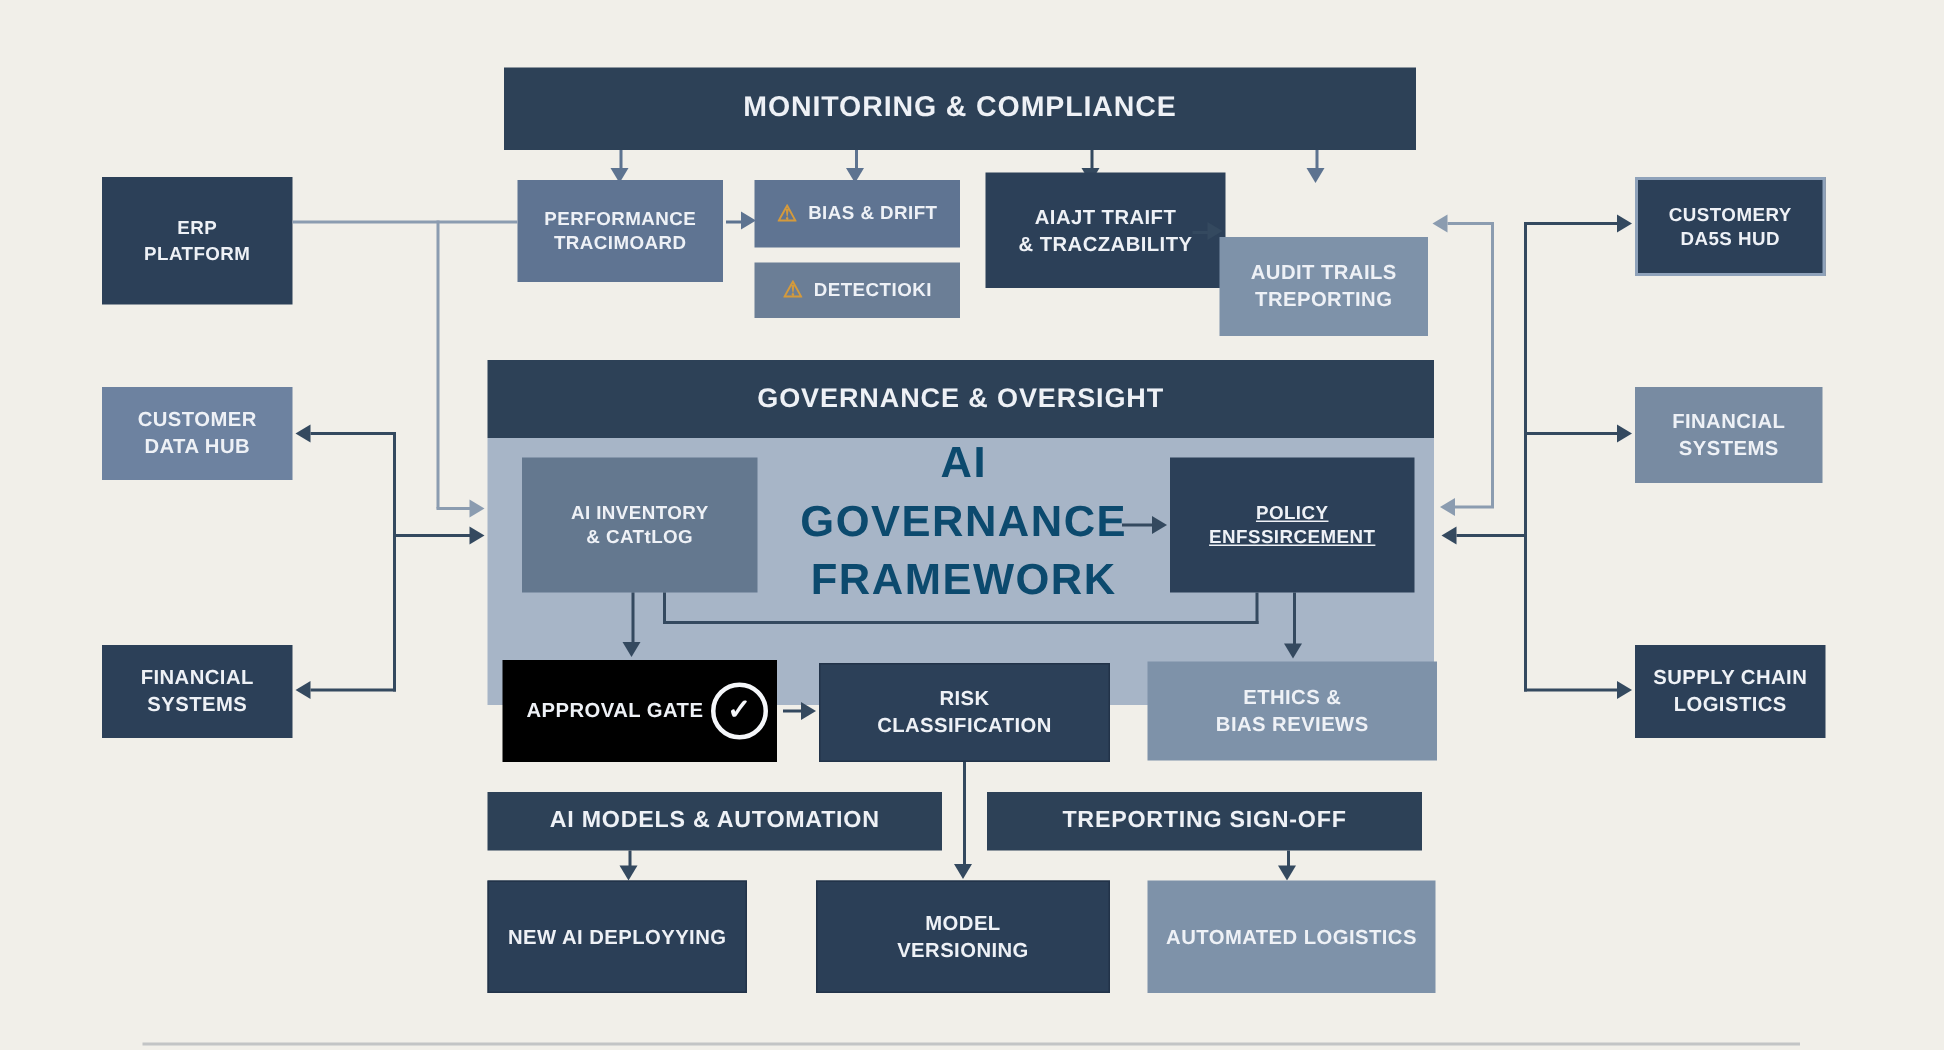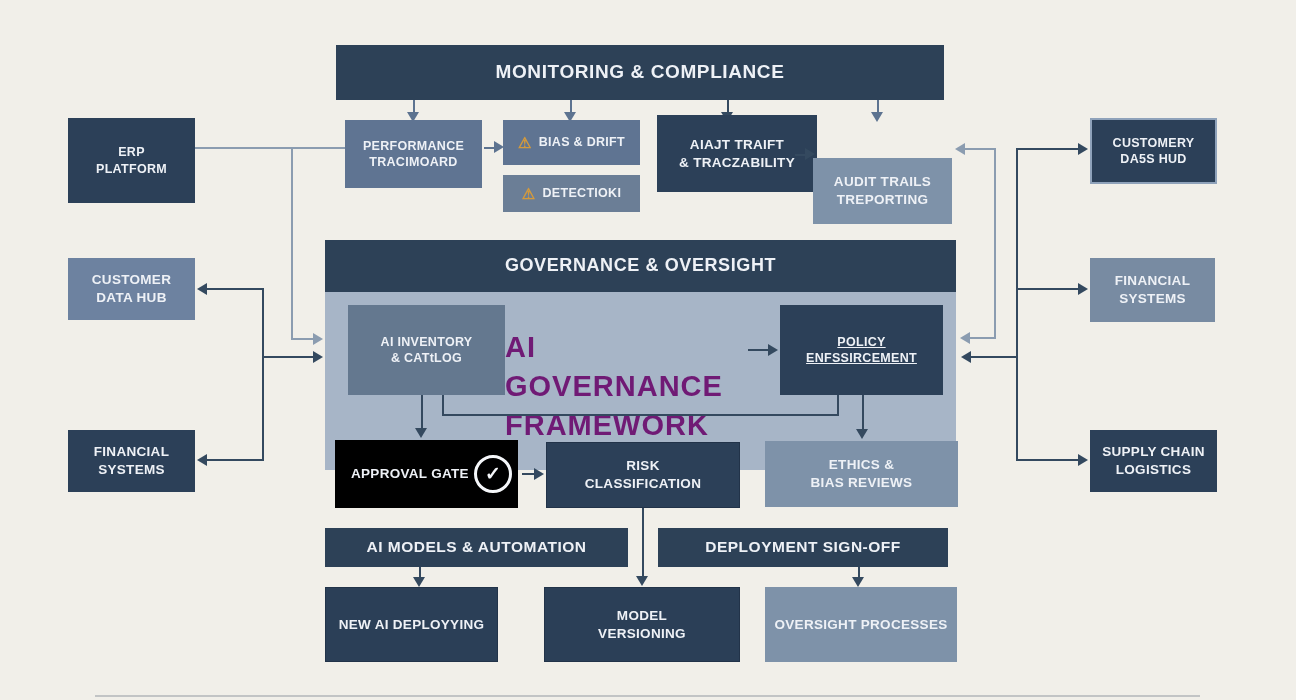--- a/index.html
+++ b/index.html
@@ -27,22 +27,22 @@
   .slate3{background:#000000;}
   .slate4{background:#6d82a0;}
   .slate5{background:#788ba2;}
   .lightslate{background:#7e92a9;}
   .bar{background:#2d4157;font-size:19px;letter-spacing:.6px;}
   .container-light{position:absolute;background:#a7b5c7;}
   .fs12{font-size:12.5px;}
   .fs13{font-size:13.5px;}
   .fs15{font-size:15.5px;letter-spacing:.5px;}
   .title-big{
-    position:absolute;color:#701a75;font-weight:bold;
-    white-space:pre-line;font-size:29px;line-height:1.35;letter-spacing:1px;margin-top:38px;
+    position:absolute;color:#0c4a6e;font-weight:bold;text-align:center;
+    white-space:pre-line;font-size:29px;line-height:1.35;letter-spacing:1px;
   }
   .hl,.vl{position:absolute;}
   .hl{height:2px;}
   .vl{width:2px;}
   .dk{background:#34495f;}
   .md{background:#5d7390;}
   .lt{background:#8b9cb0;}
   .ah{position:absolute;width:0;height:0;border:solid transparent;}
   .ah.r{border-width:6px 0 6px 10px;}
   .ah.l{border-width:6px 10px 6px 0;}
@@ -182,27 +182,27 @@
   <div class="box navy fs13" style="left:546px;top:442px;width:194px;height:66px;border:1px solid #223349;">RISK
 CLASSIFICATION</div>
 
   <div class="box lightslate fs13" style="left:765px;top:441px;width:193px;height:66px;">ETHICS &amp;
 BIAS REVIEWS</div>
 
   <div class="vl dk" style="left:642px;top:508px;height:70px;"></div>
   <div class="ah d dk" style="left:636px;top:576px;"></div>
 
   <div class="bar fs15" style="left:325px;top:528px;width:303px;height:39px;">AI MODELS &amp; AUTOMATION</div>
-  <div class="bar fs15" style="left:658px;top:528px;width:290px;height:39px;">DEPLOYMENT SIGN-OFF</div>
+  <div class="bar fs15" style="left:658px;top:528px;width:290px;height:39px;">TREPORTING SIGN-OFF</div>
 
   <div class="vl dk" style="left:419px;top:567px;height:11px;"></div>
   <div class="ah d dk" style="left:413px;top:577px;"></div>
   <div class="vl dk" style="left:858px;top:567px;height:11px;"></div>
   <div class="ah d dk" style="left:852px;top:577px;"></div>
 
   <div class="box navy-b fs13" style="left:325px;top:587px;width:173px;height:75px;">NEW AI DEPLOYYING</div>
   <div class="box navy-b fs13" style="left:544px;top:587px;width:196px;height:75px;">MODEL
 VERSIONING</div>
-  <div class="box lightslate fs13" style="left:765px;top:587px;width:192px;height:75px;">OVERSIGHT PROCESSES</div>
+  <div class="box lightslate fs13" style="left:765px;top:587px;width:192px;height:75px;">AUTOMATED LOGISTICS</div>
 
   <div class="baseline" style="left:95px;top:695px;width:1105px;"></div>
 
 </div>
 
 </body></html>

